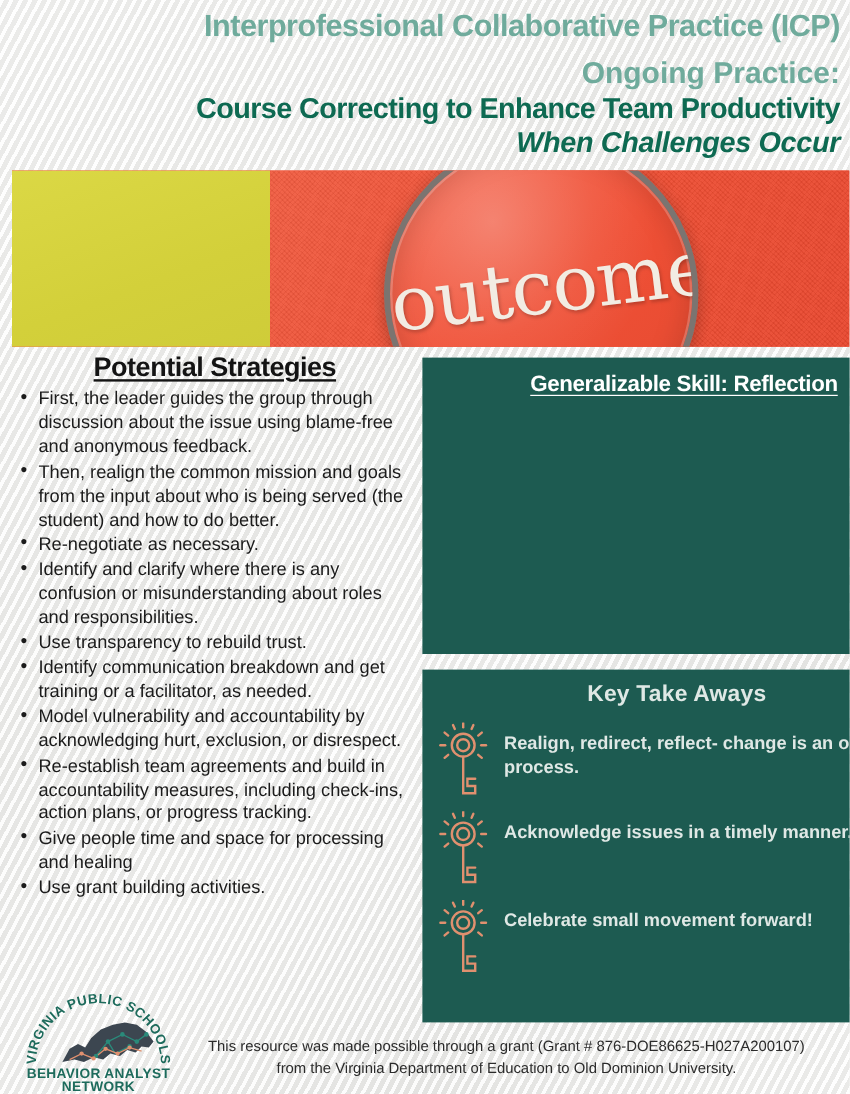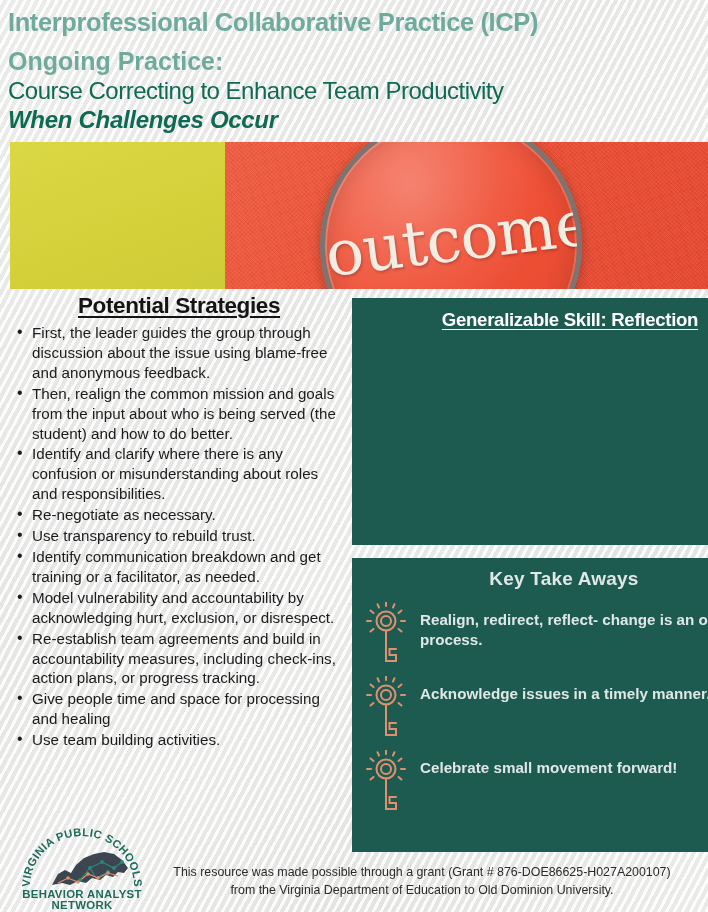--- a/index.html
+++ b/index.html
@@ -10,31 +10,31 @@
   }
   body {
     position:relative;
     background:#f4f4f2;
     background-image:
       repeating-linear-gradient(118deg, rgba(255,255,255,0.85) 0px, rgba(255,255,255,0.85) 3px, rgba(222,222,220,0.55) 3px, rgba(222,222,220,0.55) 7px),
       linear-gradient(130deg, #fbfbfa 0%, #eeeeec 38%, #f7f7f6 55%, #e9e9e7 75%, #fafaf9 100%);
   }
 
   
-  .title-block { padding:8px 8px 2px 8px; text-align:left; }
+  .title-block { padding:8px 8px 2px 8px; text-align:right; }
   .t-line1 {
     color:#6fab9c; font-weight:bold; font-size:25.5px;
     letter-spacing:-0.4px; line-height:1.15; white-space:nowrap;
   }
   .t-line2 {
     color:#6fab9c; font-weight:bold; font-size:25px;
     line-height:1.35; margin-top:8px;
   }
   .t-line3 {
-    color:#0e6a52; font-weight:normal; font-size:24px;
+    color:#0e6a52; font-weight:bold; font-size:24px;
     letter-spacing:-0.5px; line-height:1.22; white-space:nowrap;
     margin-top:-3px;
   }
   .t-line4 {
     color:#0e6a52; font-weight:bold; font-size:24px;
     letter-spacing:-0.3px; line-height:1.22;font-style:italic;
   }
 
   
   .hero {
@@ -170,28 +170,28 @@
   <div class="lens">
     <div class="lens-word">outcome</div>
   </div>
 </div>
 
 <div class="left-col">
   <div class="strategies-title">Potential Strategies</div>
   <ul class="strategies">
     <li>First, the leader guides the group through discussion about the issue using blame-free and anonymous feedback.</li>
     <li>Then, realign the common mission and goals from the input about who is being served (the student) and how to do better.</li>
+    <li>Re-negotiate as necessary.</li>
     <li>Identify and clarify where there is any confusion or misunderstanding about roles and responsibilities.</li>
-    <li>Re-negotiate as necessary.</li>
     <li>Use transparency to rebuild trust.</li>
     <li>Identify communication breakdown and get training or a facilitator, as needed.</li>
     <li>Model vulnerability and accountability by acknowledging hurt, exclusion, or disrespect.</li>
     <li>Re-establish team agreements and build in accountability measures, including check-ins, action plans, or progress tracking.</li>
     <li>Give people time and space for processing and healing</li>
-    <li>Use team building activities.</li>
+    <li>Use grant building activities.</li>
   </ul>
 </div>
 
 <div class="panel" id="reflection-panel">
   <div class="panel-title-underline">Generalizable Skill: Reflection</div>
 </div>
 
 <div class="panel" id="takeaways-panel">
   <div class="panel-title-plain">Key Take Aways</div>
 

